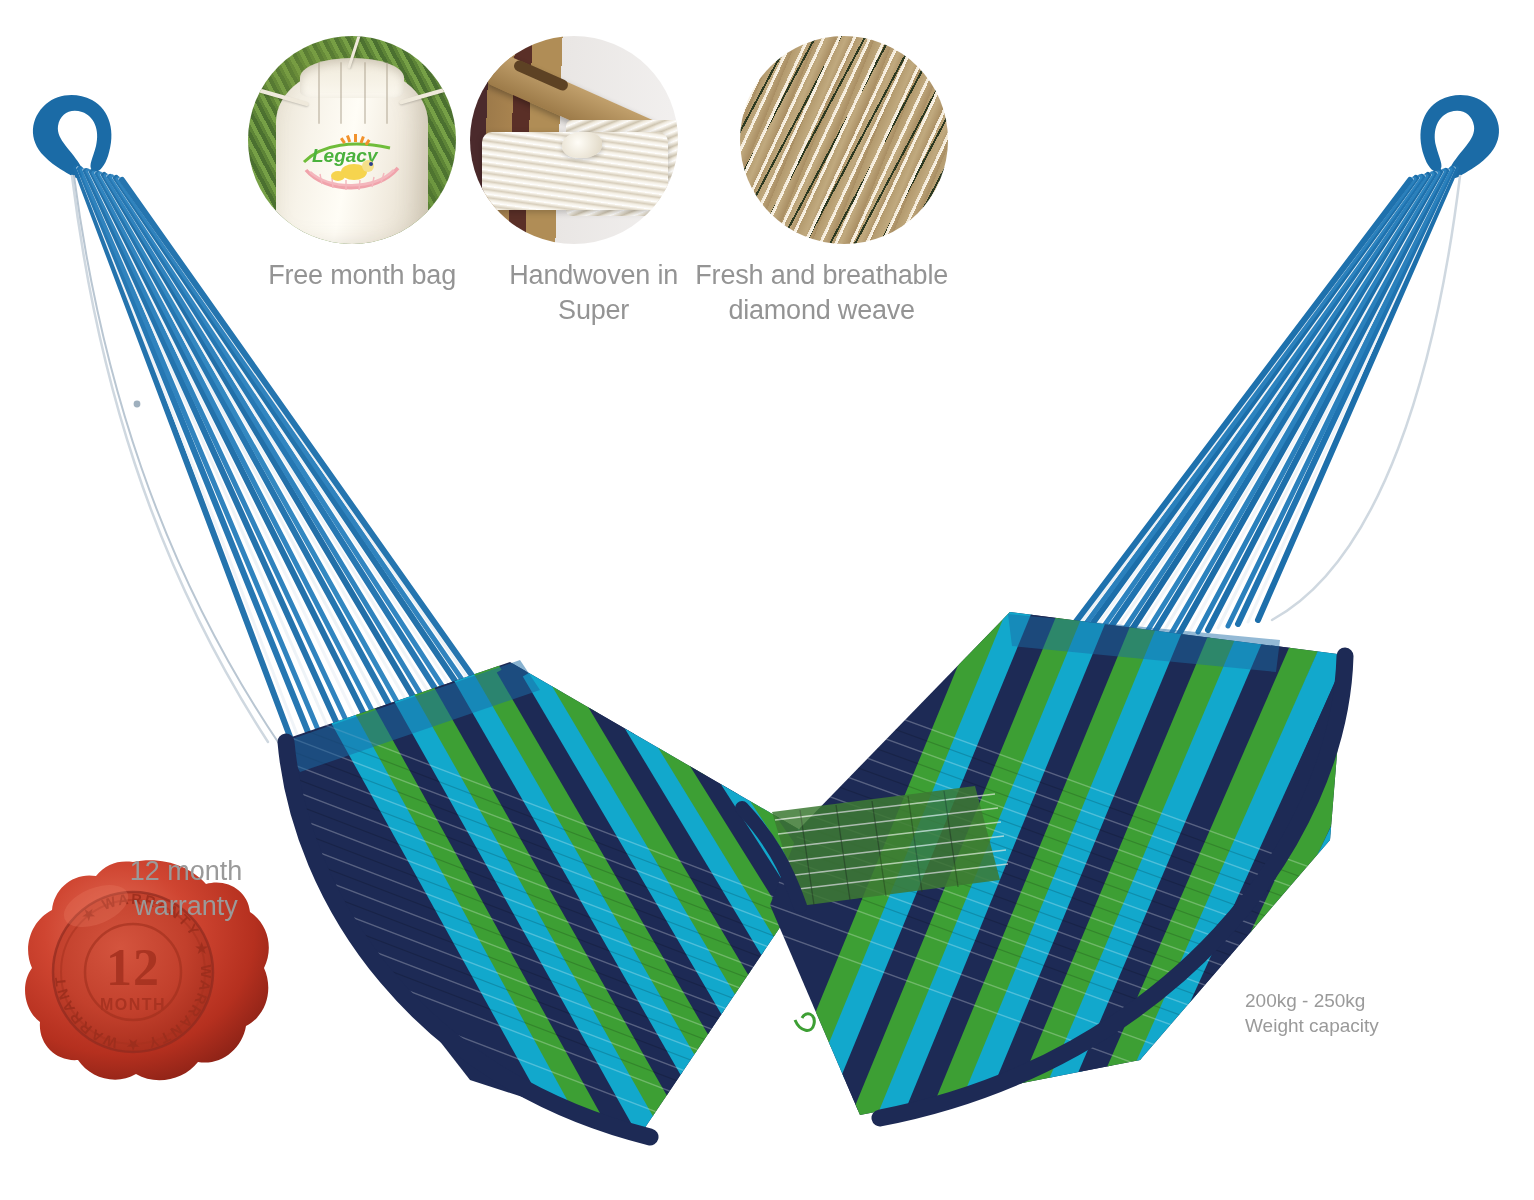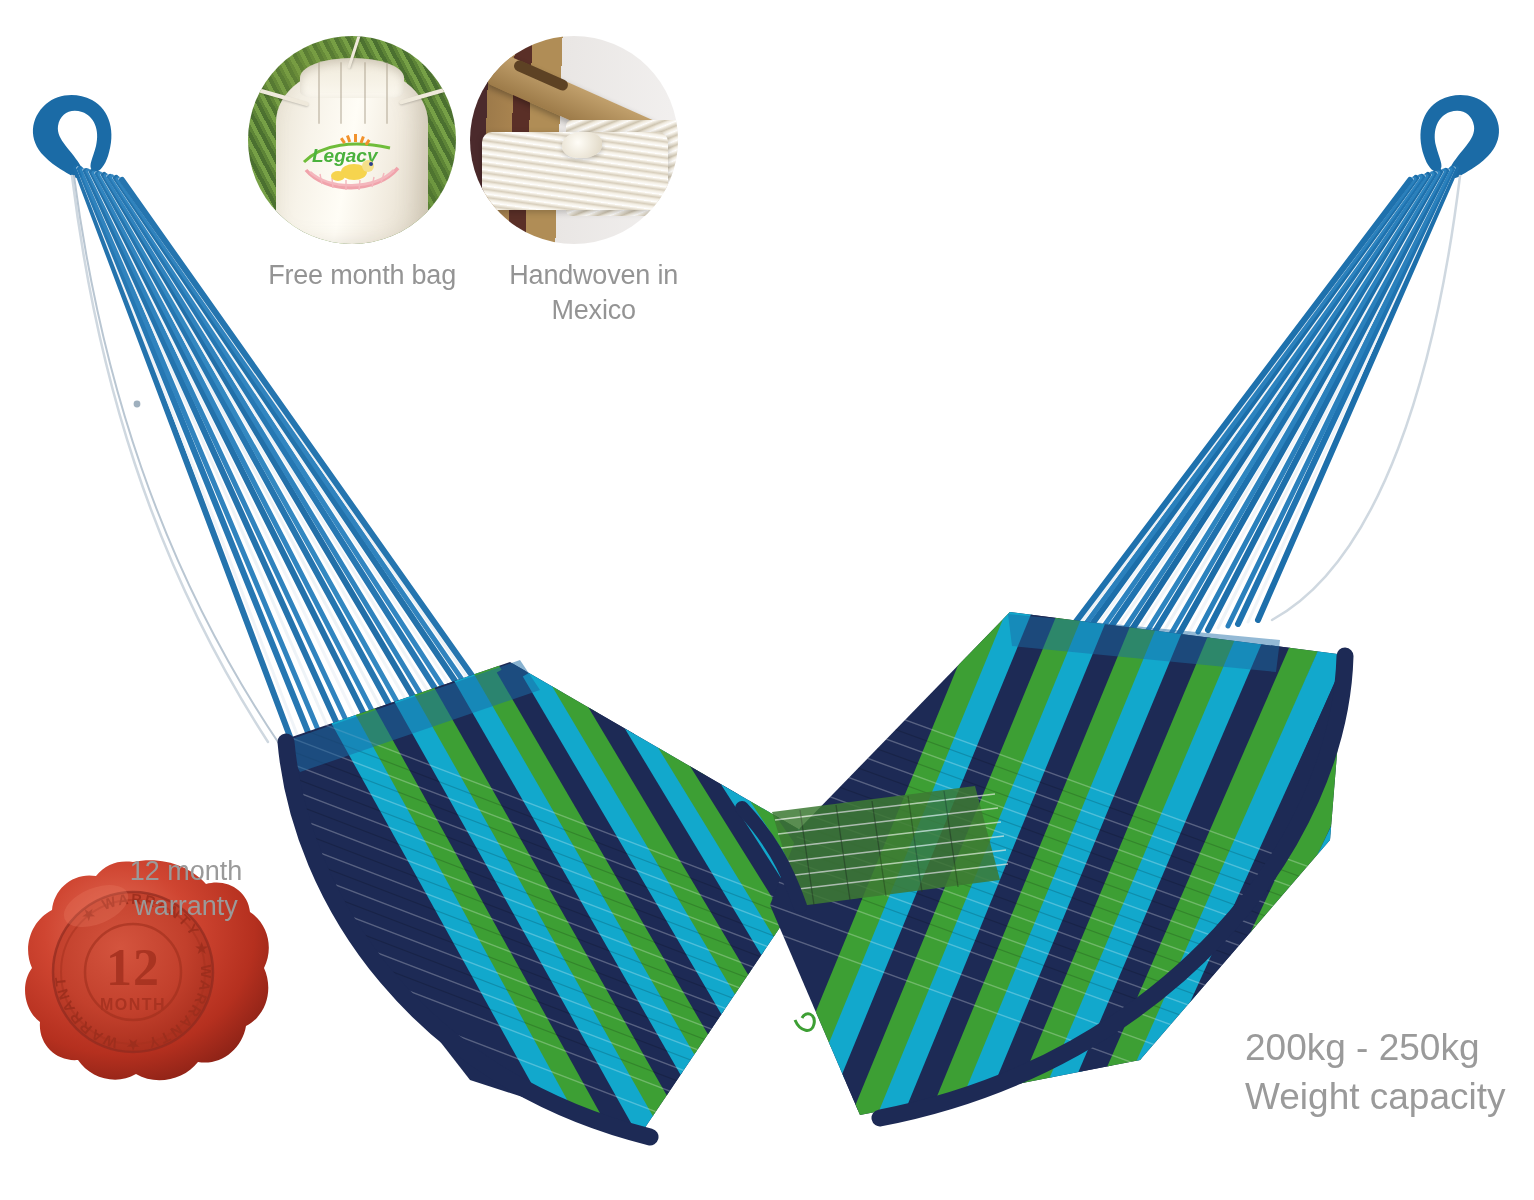--- a/index.html
+++ b/index.html
@@ -237,22 +237,22 @@
     font-size: 27px;
     line-height: 1.3;
     color: #9a9a9a;
     white-space: pre-line;
   }
 
   
   .capacity {
     position: absolute;
     left: 1245px;
-    top: 1024px;
-    font-size: 37px;
+    top: 988px;
+    font-size: 19px;
     line-height: 1.32;
     color: #9a9a9a;
     white-space: pre-line;
     z-index: 30;
   }
 </style>
 </head>
 <body>
 
 <div id="stage">
@@ -572,24 +572,29 @@
 
     <div class="badge" style="width:222px;">
       <div class="badge-circle bg-loom">
         <div class="loom-bar"></div>
         <div class="loom-slot"></div>
         <div class="loom-fan"></div>
         <div class="loom-wrap"></div>
         <div class="loom-knot"></div>
       </div>
       <div class="badge-label">Handwoven in
-Mexico</div>
+Super</div>
     </div>
 
 
+    <div class="badge" style="width:270px;">
+      <div class="badge-circle bg-weave"></div>
+      <div class="badge-label">Fresh and breathable
+diamond weave</div>
+    </div>
   </div>
 
   <div class="seal-block">
     <div class="seal-label">12 month
 warranty</div>
   </div>
 
   <div class="capacity">200kg - 250kg
 Weight capacity</div>
 

